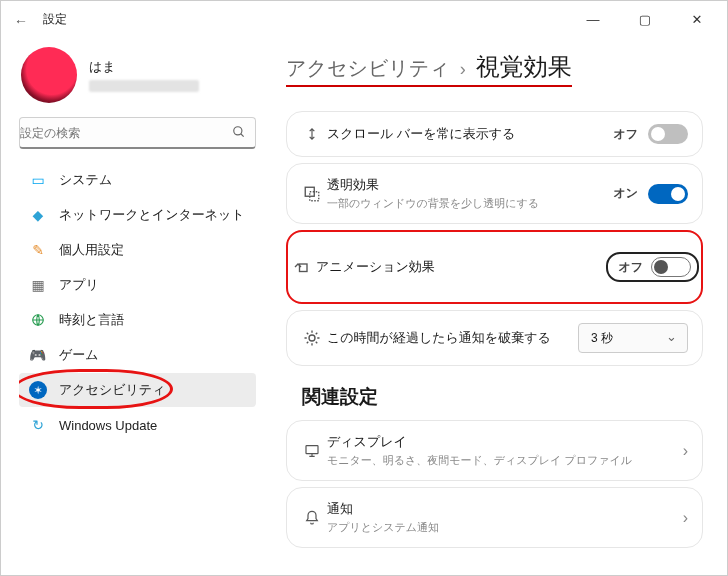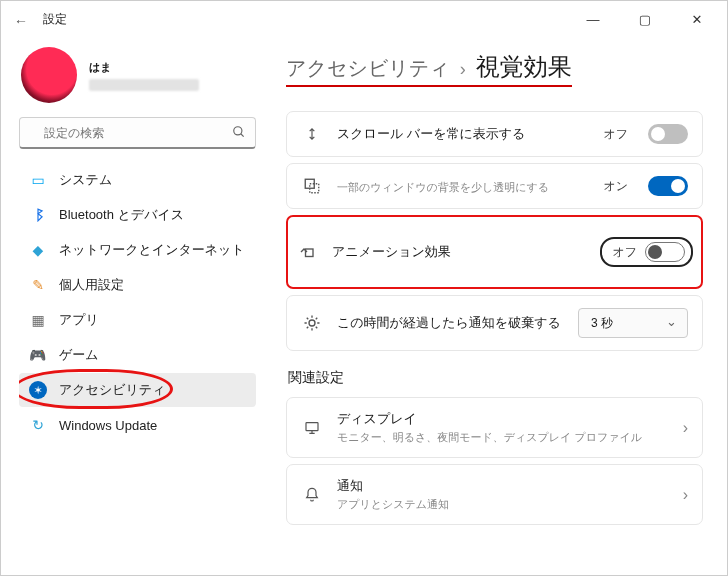--- a/index.html
+++ b/index.html
@@ -9,54 +9,54 @@
   .titlebar { height: 36px; display: flex; align-items: center; padding: 0 8px; }
   .titlebar .back { width: 24px; height: 24px; display: flex; align-items: center; justify-content: center; font-size: 14px; color: #555; cursor: pointer; }
   .titlebar .title { font-size: 12px; margin-left: 10px; color: #222; }
   .titlebar .win-controls { margin-left: auto; display: flex; gap: 24px; padding-right: 8px; }
   .titlebar .win-controls span { width: 28px; text-align: center; font-size: 13px; color: #333; cursor: pointer; }
   .body { flex: 1; display: flex; min-height: 0; }
   
   .sidebar { width: 265px; padding: 6px 10px 10px 18px; display: flex; flex-direction: column; }
   .profile { display: flex; align-items: center; gap: 12px; margin: 4px 0 14px 2px; }
   .avatar { width: 56px; height: 56px; border-radius: 50%; background: radial-gradient(circle at 55% 40%, #ff2b55 0 55%, #8a0f28 70%, #2b0a0d 100%); }
-  .profile .name { font-size: 11px; font-weight: 700; }
+  .profile .name { font-size: 13px; font-weight: 400; }
   .profile .sub { width: 110px; height: 12px; background: #e3e3e3; filter: blur(1px); margin-top: 4px; border-radius: 2px; }
   .searchwrap { position: relative; margin-bottom: 14px; }
-  .searchwrap input { width: 100%; height: 32px; border: 1px solid #d0d0d0; border-bottom: 2px solid #888; border-radius: 4px; padding: 0 30px 0 24px; font-size: 12px; color: #555; background: #fdfdfd; }
+  .searchwrap input { width: 100%; height: 32px; border: 1px solid #d0d0d0; border-bottom: 2px solid #888; border-radius: 4px; padding: 0 30px 0 0; font-size: 12px; color: #555; background: #fdfdfd; }
   .searchwrap .sicon { position: absolute; right: 10px; top: 8px; font-size: 13px; color: #666; pointer-events: none; }
   .nav { display: flex; flex-direction: column; gap: 1px; overflow-y: auto; }
   .nav-item { position: relative; display: flex; align-items: center; gap: 12px; height: 34px; padding: 0 10px; border-radius: 4px; font-size: 13px; color: #222; cursor: pointer; }
   .nav-item.active { background: #ececec; }
   .nav-item .nicon { width: 18px; height: 18px; display: inline-flex; align-items: center; justify-content: center; font-size: 14px; }
   .nav-hl { position: absolute; border: 3px solid #e71313; border-radius: 50%/60%; pointer-events: none; }
   
   .main { flex: 1; padding: 14px 24px 10px 20px; overflow-y: auto; }
   .crumb { display: flex; align-items: baseline; gap: 10px; margin-bottom: 24px; border-bottom: 2px solid #c00; padding-bottom: 2px; width: fit-content; }
   .crumb .bc1 { font-size: 20px; color: #666; }
   .crumb .sep { font-size: 18px; color: #888; }
   .crumb .bc2 { font-size: 24px; font-weight: 400; }
-  .card { border: 1px solid #e6e6e6; border-radius: 7px; padding: 12px 14px; margin-bottom: 6px; display: flex; align-items: center; gap: 14px; background: #fff; }
-  .card.highlighted { border: 2px solid #e71313; padding: 20px 8px; }
+  .card { border: 1px solid #e6e6e6; border-radius: 16px; padding: 12px 14px; margin-bottom: 6px; display: flex; align-items: center; gap: 4px; background: #fff; }
+  .card.highlighted { border: 2px solid #e71313; padding: 20px 2px; }
   .card .cicon { width: 22px; display: flex; align-items: center; justify-content: center; color: #555; font-size: 16px; }
   .card .ctext { flex: 1; }
   .card .ctitle { font-size: 13px; }
   .card .csub { font-size: 11px; color: #888; margin-top: 2px; }
-  .card .cstate { font-size: 12px; color: #444; margin-right: 6px; }
+  .card .cstate { font-size: 12px; color: #444; margin-right: 6px; font-weight: bold; }
   .toggle { width: 40px; height: 20px; border-radius: 10px; position: relative; }
   .toggle.off { background: #bfbfbf; }
   .toggle.off::after { content: ""; position: absolute; left: 3px; top: 3px; width: 14px; height: 14px; background: #fff; border-radius: 50%; }
   .toggle.on { background: #0067c0; }
   .toggle.on::after { content: ""; position: absolute; right: 3px; top: 3px; width: 14px; height: 14px; background: #fff; border-radius: 50%; }
   .toggle.off.outlined { background: #fff; border: 1px solid #777; }
   .toggle.off.outlined::after { background: #555; left: 2px; top: 2px; }
   .toggle-framed { border: 2px solid #222; border-radius: 14px; padding: 3px 6px 3px 10px; display: flex; align-items: center; gap: 8px; }
   .combo { border: 1px solid #ccc; border-radius: 4px; height: 30px; min-width: 110px; padding: 0 28px 0 12px; font-size: 12px; display: flex; align-items: center; position: relative; background: #fafafa; }
   .combo::after { content: "⌄"; position: absolute; right: 10px; top: 5px; color: #666; font-size: 13px; }
-  .section-title { font-size: 14px; font-weight: 400; margin: 18px 0 10px 2px; }
+  .section-title { font-size: 19px; font-weight: 700; margin: 18px 0 10px 16px; }
   .chev { color: #888; font-size: 16px; }
   
   .ic-blue { color: #1a73e8; }
   .ic-cyan { color: #00a4ef; }
   .ic-teal { color: #2ea3d6; }
   .ic-orange { color: #e58c2b; }
   .ic-pink { color: #cc3f7a; }
   .ic-green { color: #2a9d53; }
   .ic-grey { color: #6b6b6b; }
   .circle-blue { width:18px;height:18px;border-radius:50%;background:#0067c0;display:flex;align-items:center;justify-content:center;color:#fff;font-size:11px; }
@@ -92,38 +92,39 @@
               <line x1="20" y1="20" x2="15" y2="15"></line>
             </svg>
         </span>
       </div>
       <div class="nav" style="position:relative;">
         <div class="nav-item">
           <span class="nicon ic-cyan">▭</span>
           <span>システム</span>
         </div>
         <div class="nav-item">
-          <span class="nicon ic-blue">
-            <svg width="14" height="14" viewBox="0 0 24 24" fill="currentColor">
-                <path d="M12 2v20l7-7-7-5 7-5-7-3z" fill="none" stroke="currentColor" stroke-width="2"></path>
+          <span class="nicon ic-teal">◆</span>
+          <span>ネットワークとインターネット</span>
+        </div>
+        <div class="nav-item">
+          <span class="nicon ic-orange">✎</span>
+          <span>個人用設定</span>
+        </div>
+        <div class="nav-item">
+          <span class="nicon ic-grey">▦</span>
+          <span>アプリ</span>
+        </div>
+        <div class="nav-item">
+          <span class="nicon ic-green">
+            <svg width="14" height="14" viewBox="0 0 24 24" fill="none" stroke="currentColor" stroke-width="2">
+                <circle cx="12" cy="12" r="9"></circle>
+                <path d="M3 12h18M12 3c3 3 3 15 0 18M12 3c-3 3-3 15 0 18"></path>
               </svg>
           </span>
-          <span>Bluetooth とデバイス</span>
-        </div>
-        <div class="nav-item">
-          <span class="nicon ic-teal">◆</span>
-          <span>ネットワークとインターネット</span>
-        </div>
-        <div class="nav-item">
-          <span class="nicon ic-orange">✎</span>
-          <span>個人用設定</span>
-        </div>
-        <div class="nav-item">
-          <span class="nicon ic-grey">▦</span>
-          <span>アプリ</span>
+          <span>時刻と言語</span>
         </div>
         <div class="nav-item">
           <span class="nicon ic-grey">🎮</span>
           <span>ゲーム</span>
         </div>
         <div class="nav-item active" style="position:relative;">
           <span class="nicon">
               <span class="circle-blue">✶</span>
             </span>
           <span>アクセシビリティ</span>
@@ -157,20 +158,21 @@
       </div>
 
       <div class="card">
         <div class="cicon">
           <svg width="18" height="18" viewBox="0 0 24 24" fill="none" stroke="currentColor" stroke-width="1.8">
               <rect x="3" y="3" width="12" height="12"></rect>
               <rect x="9" y="9" width="12" height="12" stroke-dasharray="2 2"></rect>
             </svg>
         </div>
         <div class="ctext">
+          <div class="ctitle">透明効果</div>
           <div class="csub">一部のウィンドウの背景を少し透明にする</div>
         </div>
         <div class="cstate">オン</div>
         <div class="toggle on"></div>
       </div>
 
       <div class="card highlighted">
         <div class="cicon">
           <svg width="18" height="18" viewBox="0 0 24 24" fill="none" stroke="currentColor" stroke-width="1.8">
               <path d="M4 12l4-4 4 4"></path>

